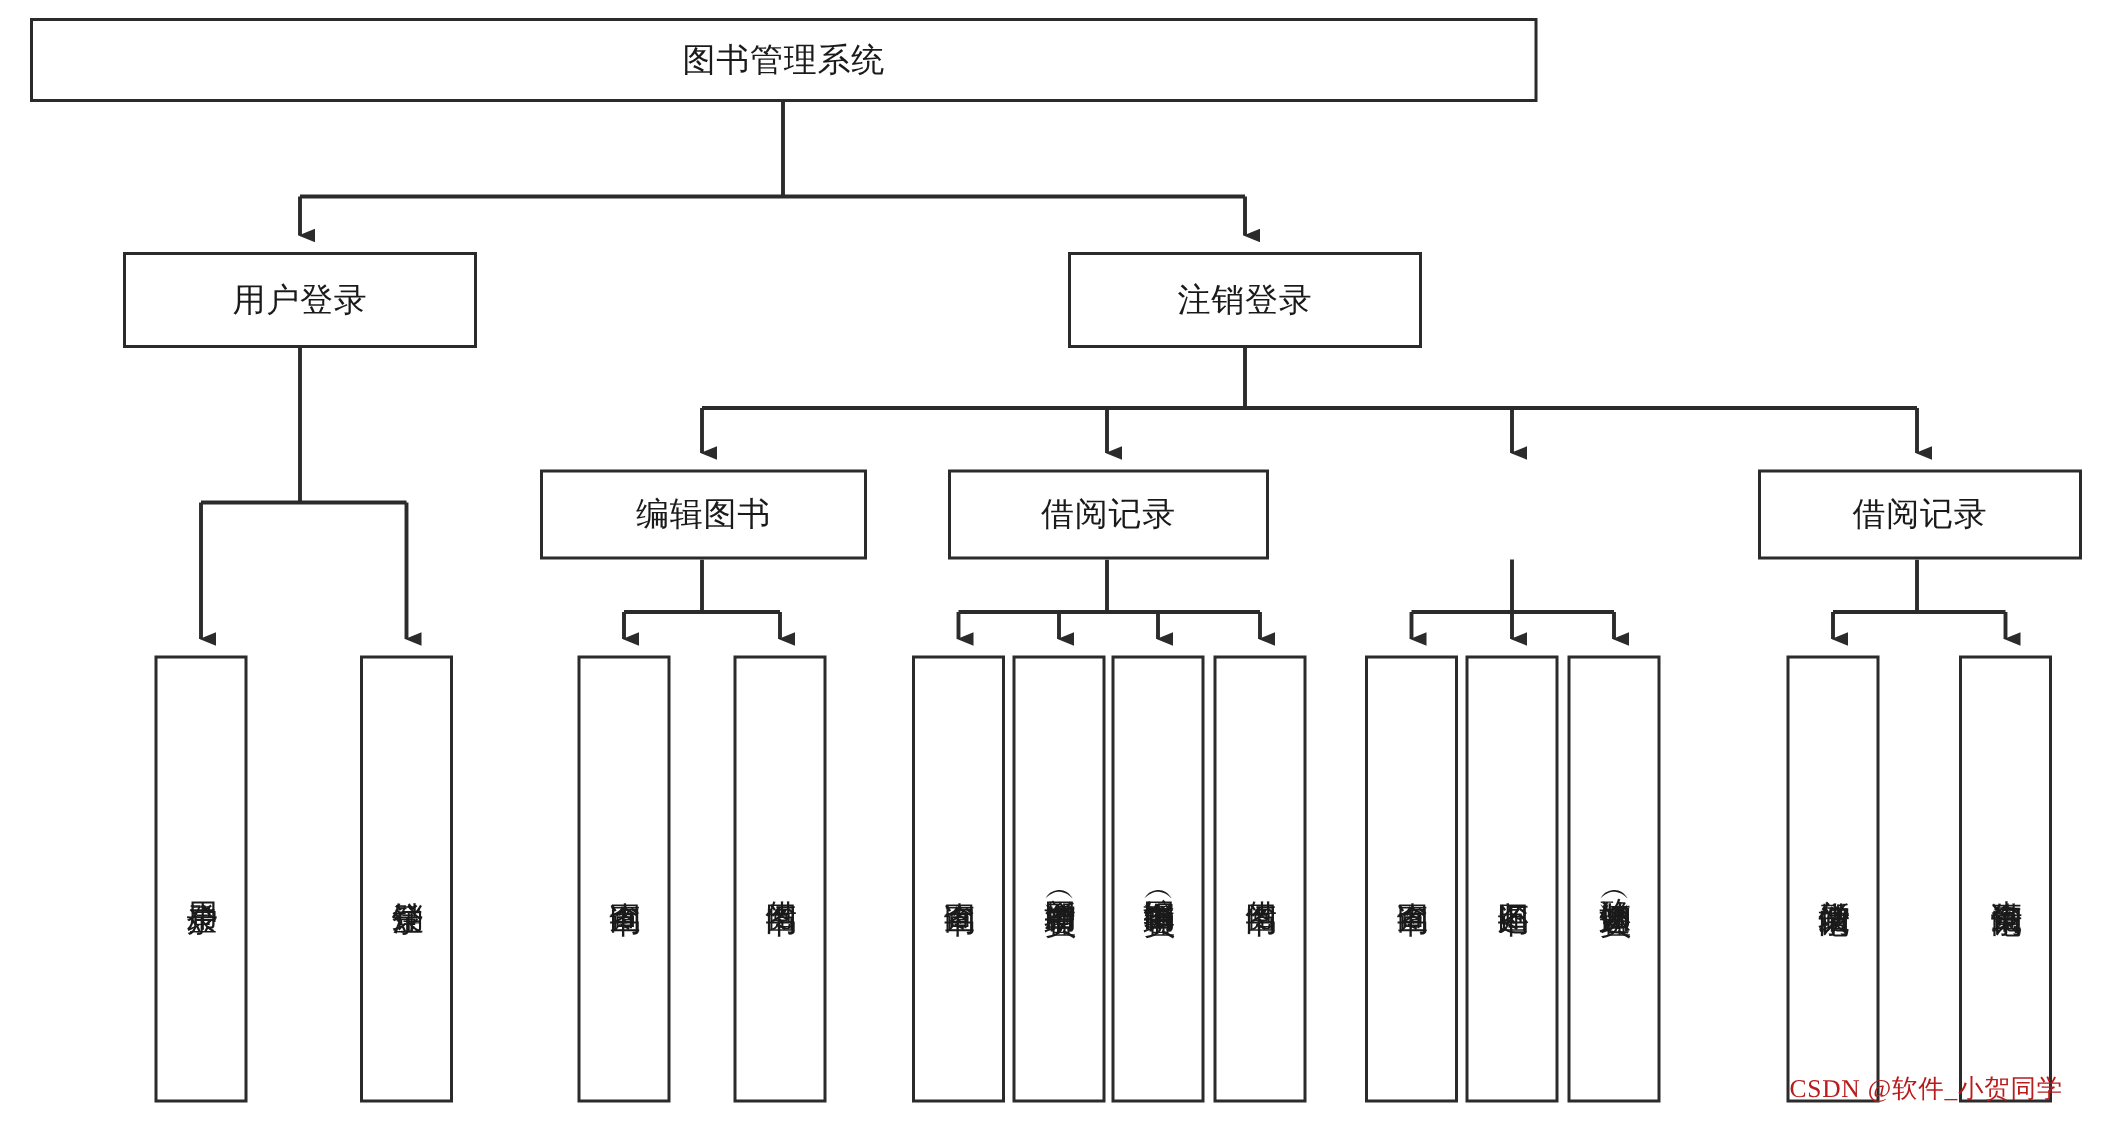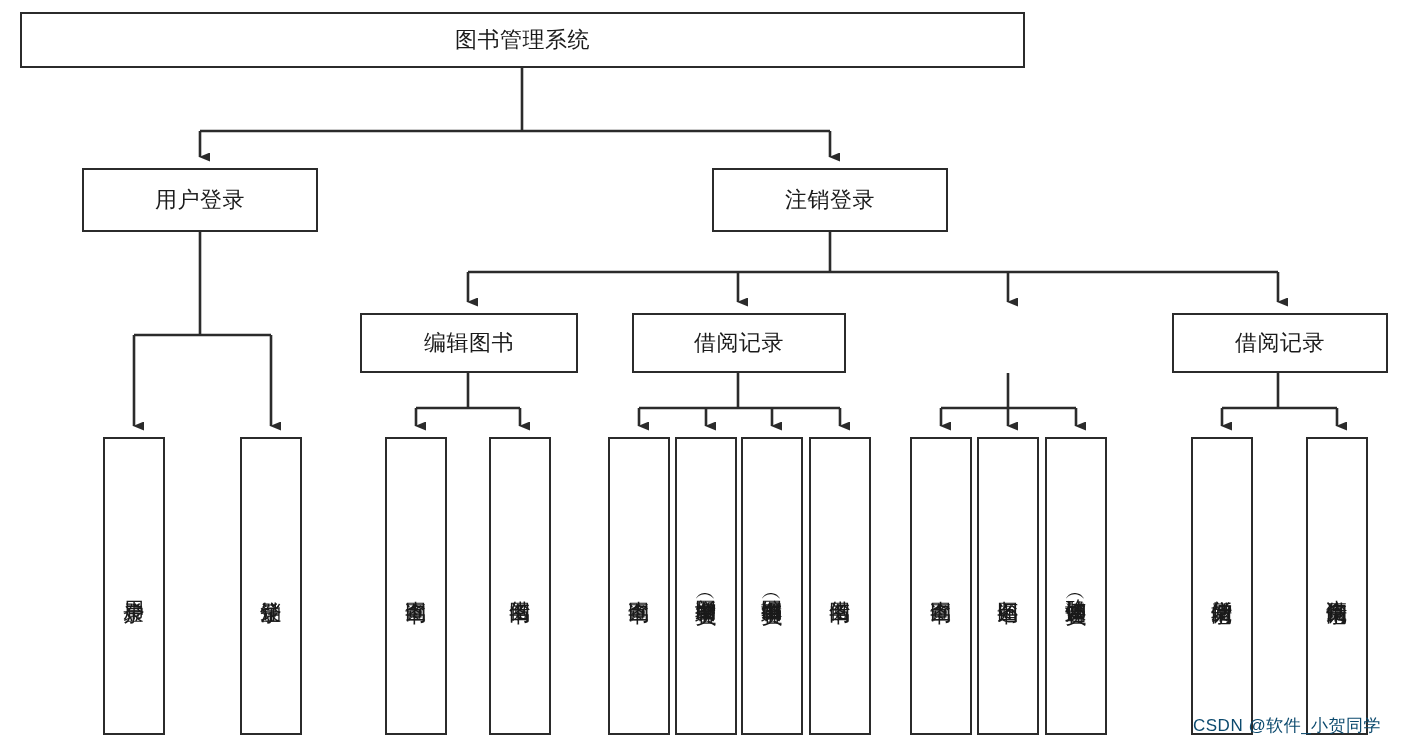--- a/index.html
+++ b/index.html
@@ -55,24 +55,25 @@
     text-align: center;
   }
   .node-label {
     display: block;
   }
   .watermark {
     position: absolute;
     left: 1193px;
     top: 714px;
     font-size: 17px;
-    color: #0c4a6e;
+    color: #b91c1c;
     white-space: nowrap;
     z-index: 5;
     letter-spacing: 0.5px;
+    font-family: Liberation Serif, serif;
   }
 </style>
 </head>
 <body>
 
 <div id="diagram-root">
 
   <svg id="edge-layer" viewBox="0 0 1405 747" width="1405" height="747" xmlns="http://www.w3.org/2000/svg">
     <defs>
       <marker id="arrowhead" markerWidth="9" markerHeight="11" refX="4.5" refY="10" orient="auto" markerUnits="userSpaceOnUse">

